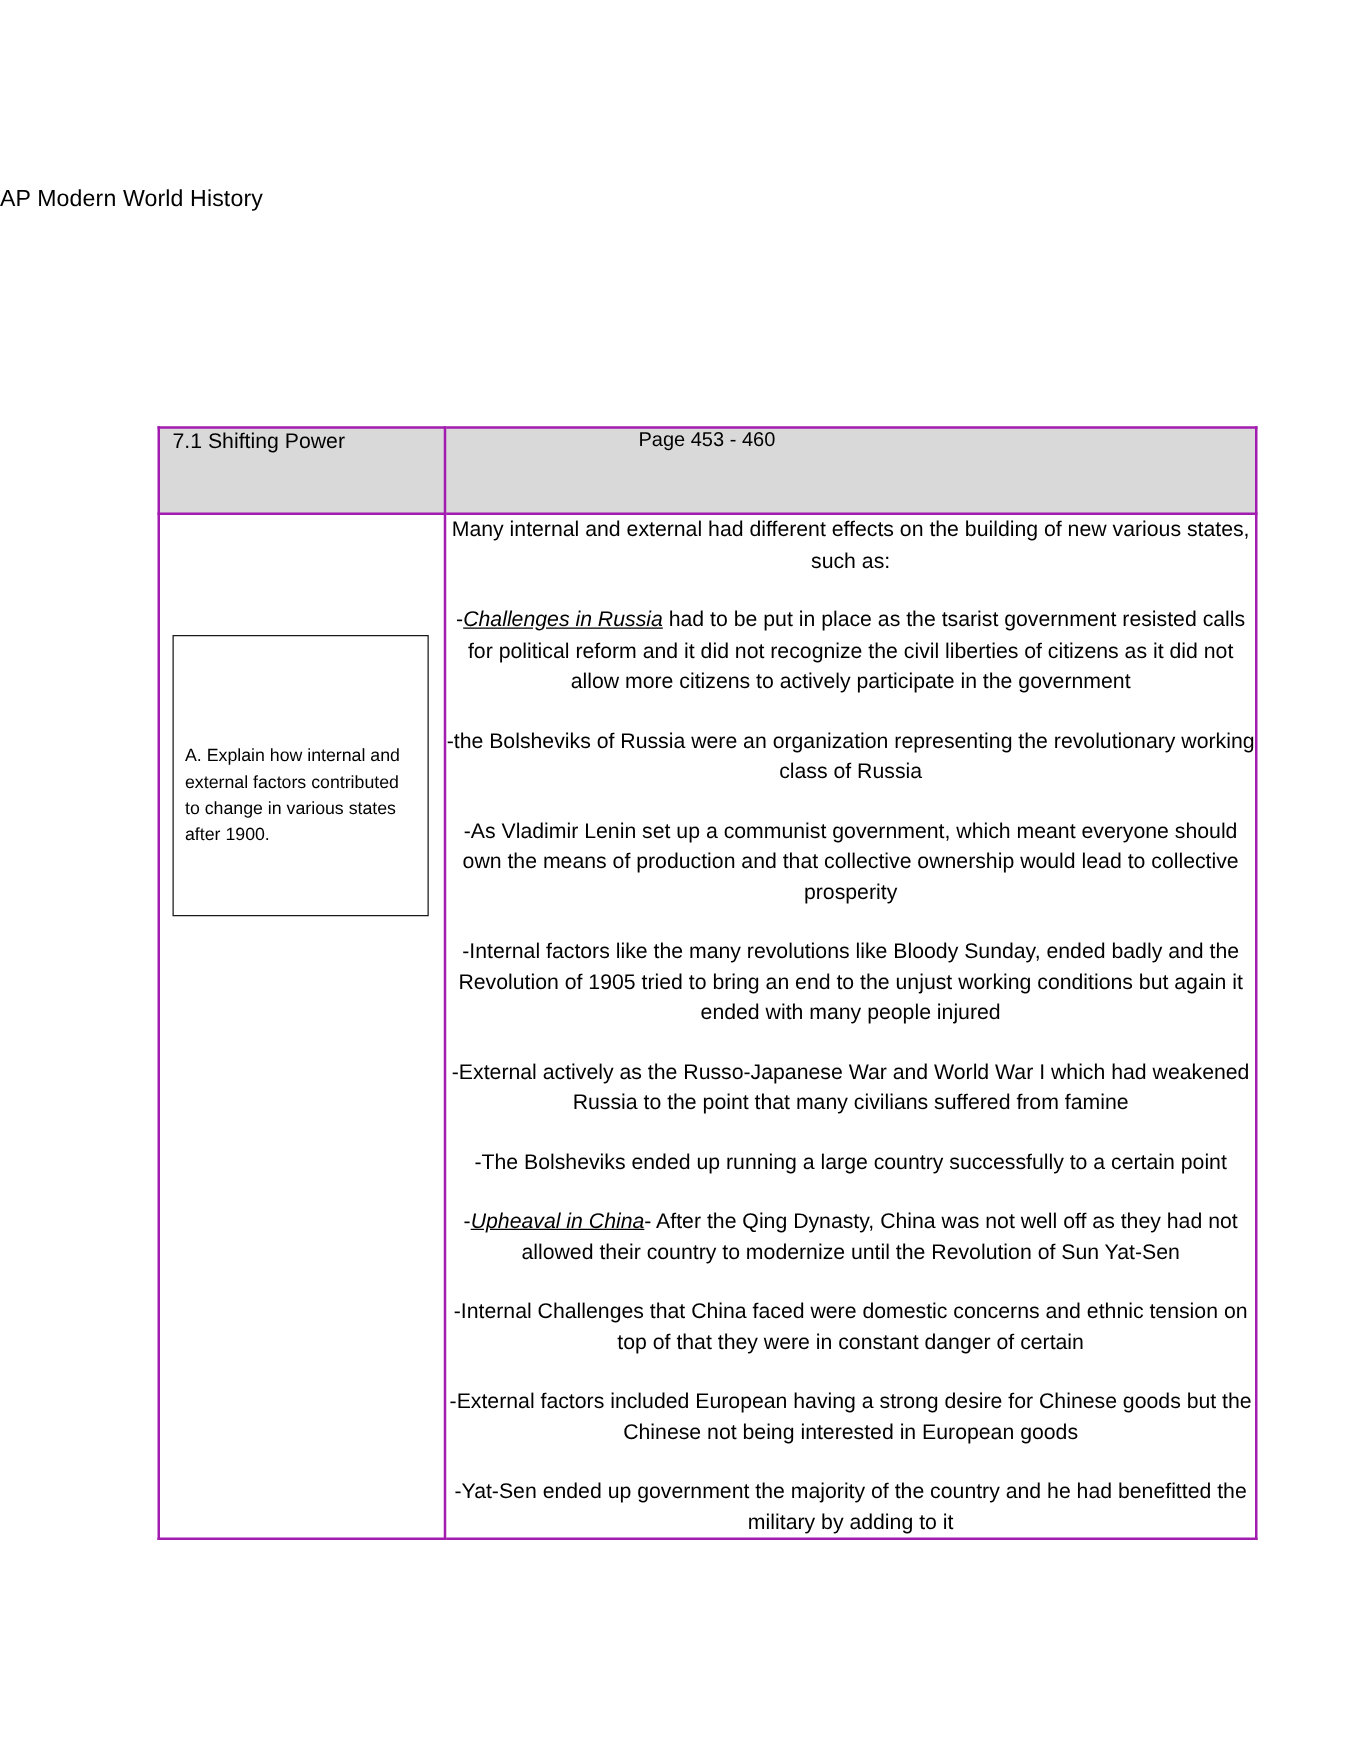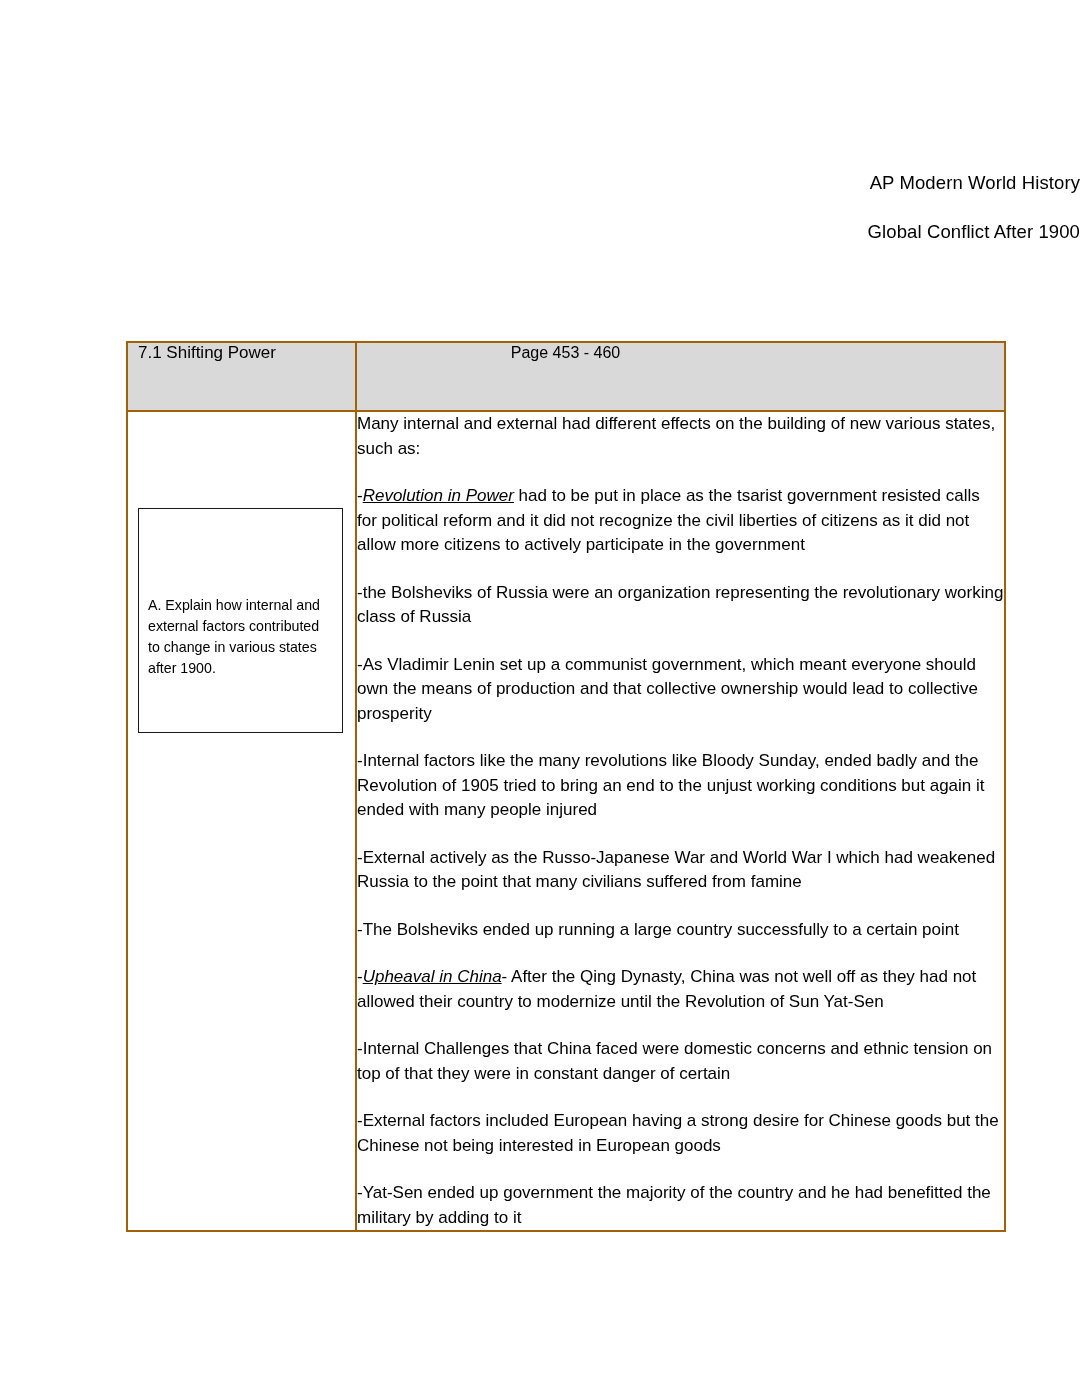--- a/index.html
+++ b/index.html
@@ -21,42 +21,41 @@
     background: #ffffff;
     overflow: hidden;
   }
 
   
   .title-block {
     position: absolute;
     left: 0;
     top: 146px;
     width: 1080px;
-    text-align: right;
-    margin-top: 24px;
+    text-align: left;
   }
   .title-line {
     font-size: 18.5px;
     line-height: 26px;
     margin-bottom: 23px;
     letter-spacing: 0.1px;
   }
   .title-line:last-child { margin-bottom: 0; }
 
   
   .study-table {
     position: absolute;
     left: 126px;
     top: 341px;
     width: 878px;
     border-collapse: collapse;
     table-layout: fixed;
   }
   .study-table td {
-    border: 2px solid #a16207;
+    border: 2px solid #a21caf;
     padding: 0;
     vertical-align: top;
     margin-left: 28px;
   }
   .col-left  { width: 229px; }
   .col-right { width: 649px; }
 
   
   .hdr-cell {
     background: #d9d9d9;
@@ -98,35 +97,35 @@
     line-height: 21px;
   }
 
   .body-right {
     padding: 11px 14px 14px 11px;
   }
   .para {
     font-size: 17px;
     line-height: 24.5px;
     margin: 0 0 23px 0;
+    text-align: center;
   }
   .para:last-child { margin-bottom: 0; }
   .term {
     font-style: italic;
     text-decoration: underline;
   }
 </style>
 </head>
 <body>
 
 <div class="page">
 
   <div class="title-block">
     <div class="title-line">AP Modern World History</div>
-    <div class="title-line">Global Conflict After 1900</div>
   </div>
 
   <table class="study-table">
     <colgroup>
       <col class="col-left">
       <col class="col-right">
     </colgroup>
     <tbody>
       <tr>
         <td class="hdr-cell">
@@ -139,21 +138,21 @@
       <tr>
         <td class="body-left">
           <div class="prompt-box">
             <div class="prompt-text">A. Explain how internal and external factors contributed to change in various states after 1900.</div>
           </div>
         </td>
         <td class="body-right">
           <p class="para">Many internal and external had different effects on the building of new various states, such as:</p>
 
           <p class="para">
-            <span>-</span><span class="term">Revolution in Power</span><span> had to be put in place as the tsarist government resisted calls for political reform and it did not recognize the civil liberties of citizens as it did not allow more citizens to actively participate in the government</span>
+            <span>-</span><span class="term">Challenges in Russia</span><span> had to be put in place as the tsarist government resisted calls for political reform and it did not recognize the civil liberties of citizens as it did not allow more citizens to actively participate in the government</span>
           </p>
 
           <p class="para">
             <span>-the Bolsheviks of Russia were an organization representing the revolutionary working class of Russia</span>
           </p>
 
           <p class="para">
             <span>-As Vladimir Lenin set up a communist government, which meant everyone should own the means of production and that collective ownership would lead to collective prosperity</span>
           </p>
 

